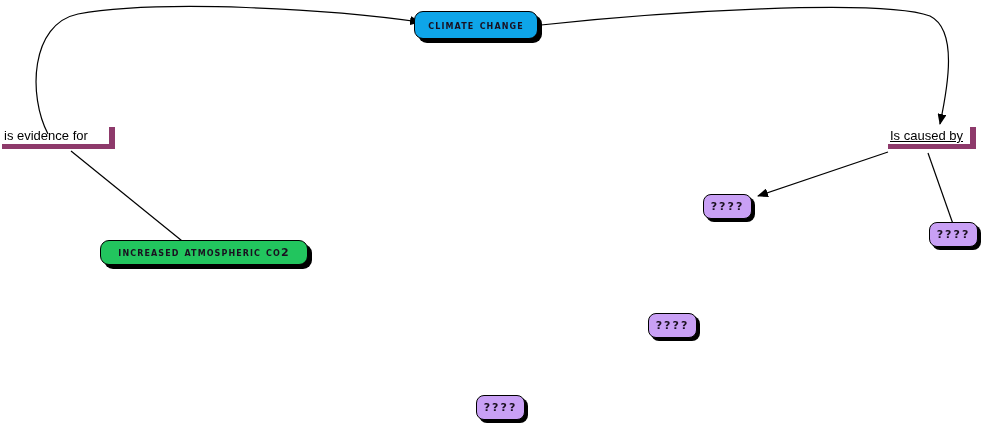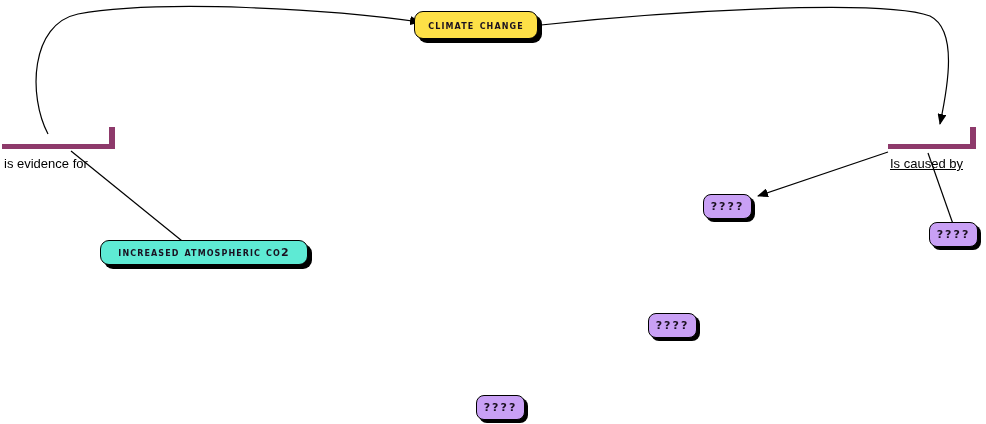--- a/index.html
+++ b/index.html
@@ -59,21 +59,20 @@
     z-index: 4;
     color: #000000;
     font-family: "Liberation Sans", sans-serif;
     font-size: 13px;
     white-space: nowrap;
   }
   .link-label .lbl-text {
     display: block;
     padding: 0 10px 1px 2px;
     line-height: 17px;
-    margin-top: 28px;
   }
   .link-label .lbl-underline {
     position: absolute;
     left: 0;
     bottom: 0;
     height: 5px;
     width: 100%;
     background: #8e3a6b;
   }
   .link-label .lbl-handle {
@@ -99,22 +98,22 @@
     <g id="edge-group">
         <path d="M 48 134 C 28 96 30 24 78 14 C 160 -1 330 9 420 22" fill="none" stroke="#000000" stroke-width="1.2" marker-end="url(#arrowhead)"></path>
         <path d="M 541 25 C 660 12 880 -2 930 16 C 958 30 948 86 940 124" fill="none" stroke="#000000" stroke-width="1.2" marker-end="url(#arrowhead)"></path>
         <path d="M 71 151 L 192 249" fill="none" stroke="#000000" stroke-width="1.2"></path>
         <path d="M 888 152 L 758 196" fill="none" stroke="#000000" stroke-width="1.2" marker-end="url(#arrowhead)"></path>
         <path d="M 928 153 L 953 224" fill="none" stroke="#000000" stroke-width="1.2"></path>
       </g>
   </svg>
 
   <div id="nodes-layer">
-      <div class="node" style="left: 414px; top: 11px; width: 124px; height: 28px; font-size: 12px; background: #fde047;">Climate Change</div>
-      <div class="node" style="left: 100px; top: 240px; width: 208px; height: 25px; font-size: 11px; background: #5eead4;">Increased Atmospheric CO2</div>
+      <div class="node" style="left: 414px; top: 11px; width: 124px; height: 28px; font-size: 12px; background: #0ea5e9;">Climate Change</div>
+      <div class="node" style="left: 100px; top: 240px; width: 208px; height: 25px; font-size: 11px; background: #22c55e;">Increased Atmospheric CO2</div>
       <div class="node unknown" style="left: 703px; top: 194px; width: 49px; height: 25px; font-size: 11px; background: rgb(201, 160, 245);">????</div>
       <div class="node unknown" style="left: 929px; top: 222px; width: 49px; height: 25px; font-size: 11px; background: rgb(201, 160, 245);">????</div>
       <div class="node unknown" style="left: 648px; top: 313px; width: 49px; height: 25px; font-size: 11px; background: rgb(201, 160, 245);">????</div>
       <div class="node unknown" style="left: 476px; top: 395px; width: 49px; height: 25px; font-size: 11px; background: rgb(201, 160, 245);">????</div>
     </div>
   <div id="labels-layer">
       <div class="link-label" style="left: 2px; top: 127px; width: 113px; height: 22px;">
         <span class="lbl-text">is evidence for</span>
         <span class="lbl-underline" style="background: rgb(142, 58, 107);"></span>
         <span class="lbl-handle" style="background: rgb(142, 58, 107);"></span>

